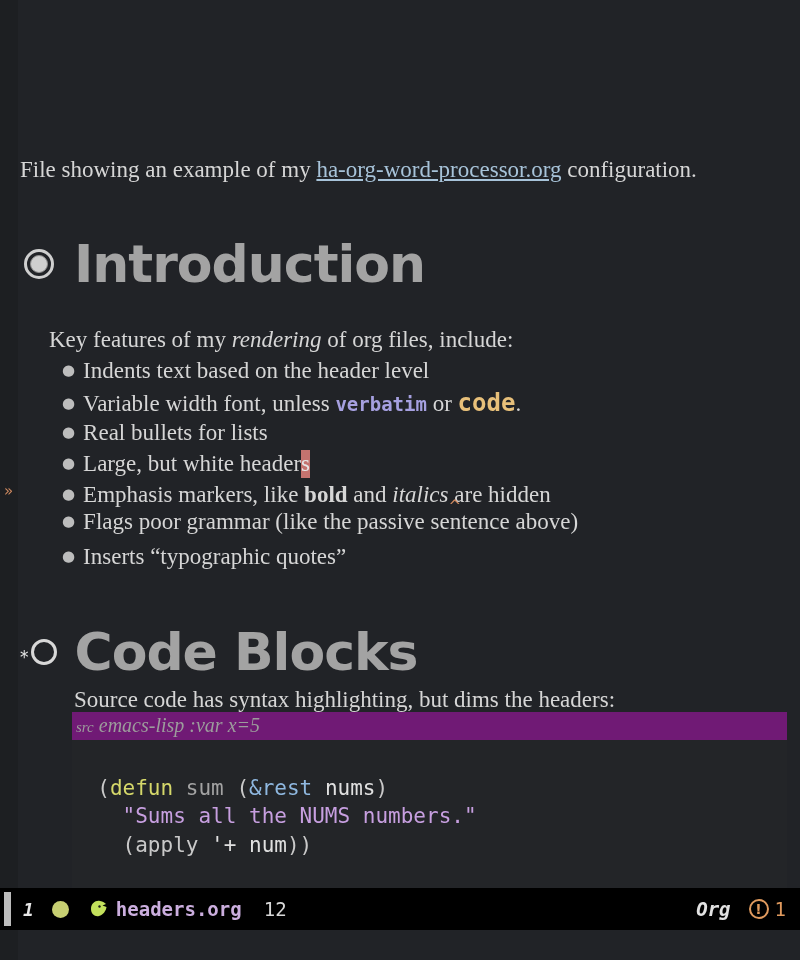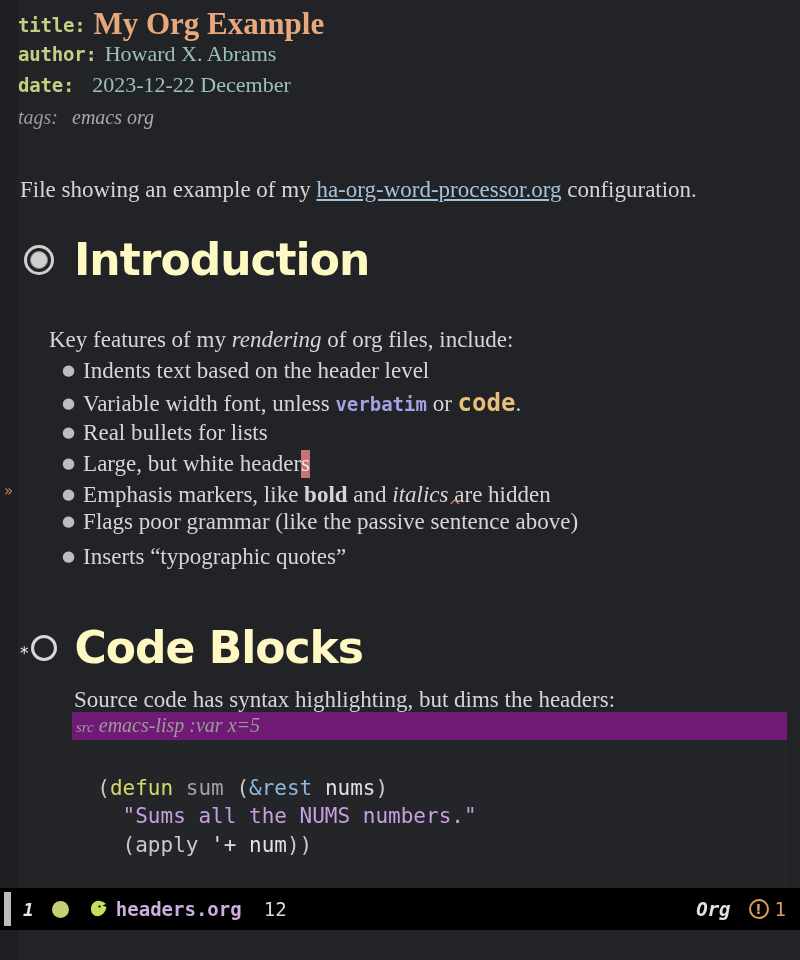--- a/index.html
+++ b/index.html
@@ -138,22 +138,22 @@
     display: inline-block;
     width: 26px; height: 26px;
     border-radius: 50%;
     border: 3px solid #d8d8d8;
     box-sizing: border-box;
     margin-right: 18px;
   }
   .h-text {
     font-family: "DejaVu Sans", sans-serif;
     font-weight: bold;
-    font-size: 44px;
-    color: #fef9c3;
+    font-size: 52px;
+    color: #a3a3a3;
     letter-spacing: -1px;
     line-height: 1;
   }
 
   
   .listitem {
     position: absolute;
     font-family: "Liberation Serif", serif;
     font-size: 23px;
     color: #d6d6d6;
@@ -327,44 +327,22 @@
 <body>
 
 <div id="frame">
 
   <div id="buffer">
 
     <div class="fringe-left">
       <div class="fringe-mark" style="top:484px;">»</div>
     </div>
 
-    <div class="kwblock">
-
-      <div class="kwrow kw-title-row">
-        <span class="kw">title:</span>
-        <span class="val-title">My Org Example</span>
-      </div>
-
-      <div class="kwrow" style="margin-top:4px;">
-        <span class="kw">author:</span>
-        <span class="val-plain">Howard X. Abrams</span>
-      </div>
-
-      <div class="kwrow" style="margin-top:5px;">
-        <span class="kw">date:</span>
-        <span class="val-plain" style="margin-left:18px;">2023-12-22 December</span>
-      </div>
-
-      <div class="kwrow" style="margin-top:8px;">
-        <span class="kw-tags">tags:</span>
-        <span class="val-tags">emacs org</span>
-      </div>
-    </div>
-
-    <div class="para" style="left:20px; top:177px;">
+
+    <div class="para" style="left:20px; top:157px;">
       <span>File showing an example of my </span><a href="#" class="orglink">ha-org-word-processor.org</a><span> configuration.</span>
     </div>
 
     <div class="heading" style="left:24px; top:238px;">
       <span class="h-bullet-1"></span>
       <span class="h-text">Introduction</span>
     </div>
 
     <div class="para" style="left:49px; top:327px;">
       <span>Key features of my </span><span class="ital">rendering</span><span> of org files, include:</span>

